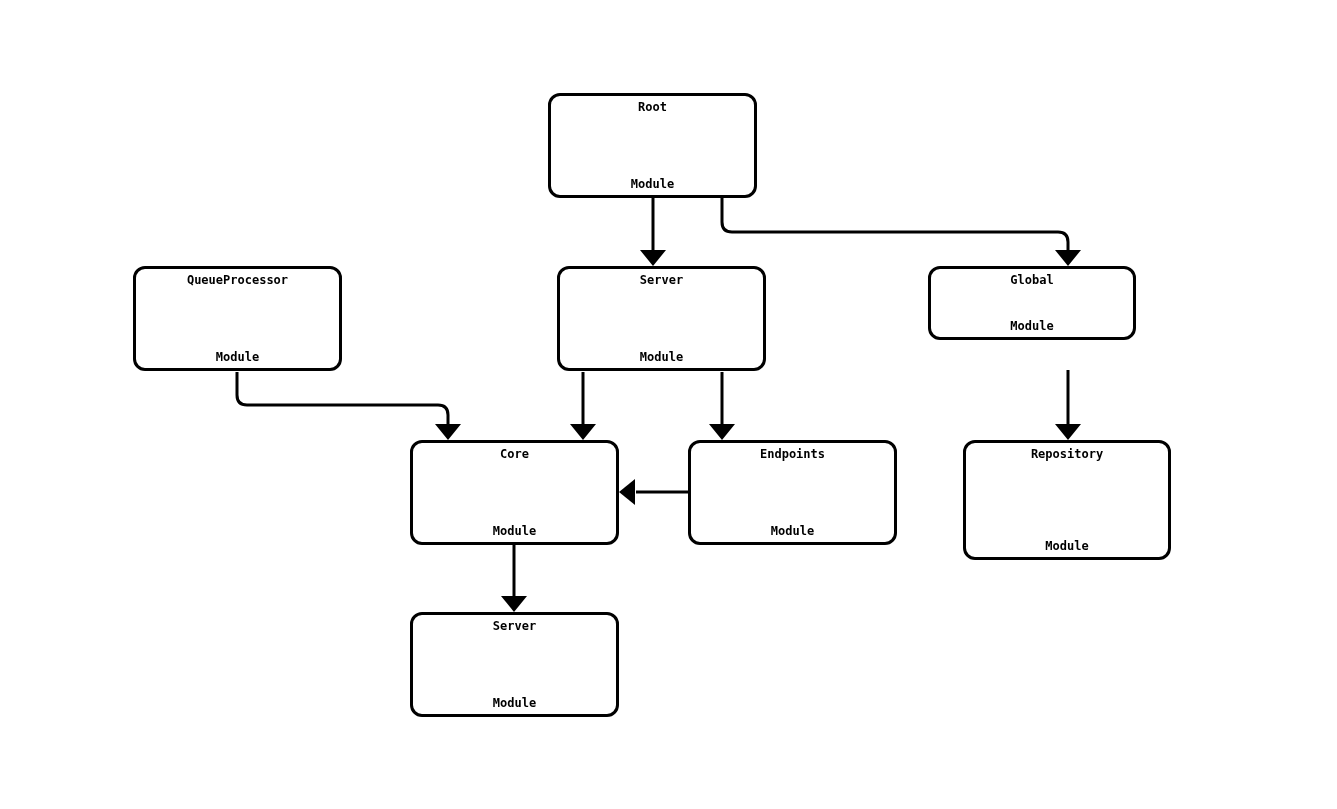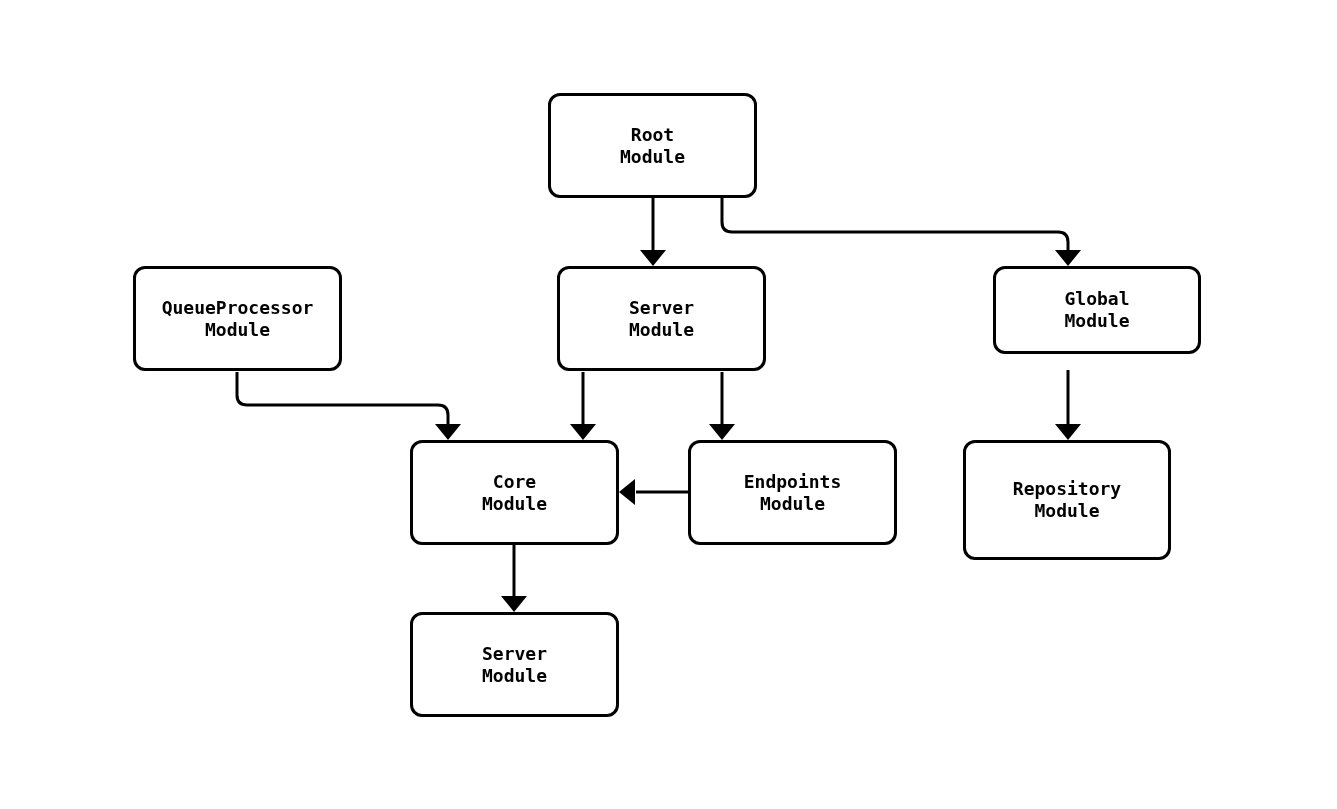--- a/index.html
+++ b/index.html
@@ -26,36 +26,36 @@
     position: absolute;
     box-sizing: border-box;
     width: 209px;
     height: 105px;
     background: #ffffff;
     border: 3px solid #000000;
     border-radius: 12px;
     display: flex;
     flex-direction: column;
     align-items: center;
-    justify-content: center;
+    justify-content: space-between;
     text-align: center;
     font-weight: bold;
-    font-size: 18px;
+    font-size: 12px;
     line-height: 22px;
     color: #000000;
   }
   .node span {
     display: block;
     white-space: nowrap;
   }
   
   #node-root          { left: 548px; top: 93px;  }
   #node-queueprocessor{ left: 133px; top: 266px; }
   #node-server        { left: 548px; top: 266px; margin-left: 9px; }
-  #node-global        { left: 993px; top: 266px; width: 208px; height: 88px; }
+  #node-global        { left: 928px; top: 266px; width: 208px; height: 74px; }
   #node-core          { left: 410px; top: 440px; }
   #node-endpoints     { left: 688px; top: 440px; }
   #node-repository    { left: 963px; top: 440px; width: 208px; height: 120px; }
   #node-queue         { left: 410px; top: 612px; }
 </style>
 </head>
 <body>
 
 <div id="canvas">
 

